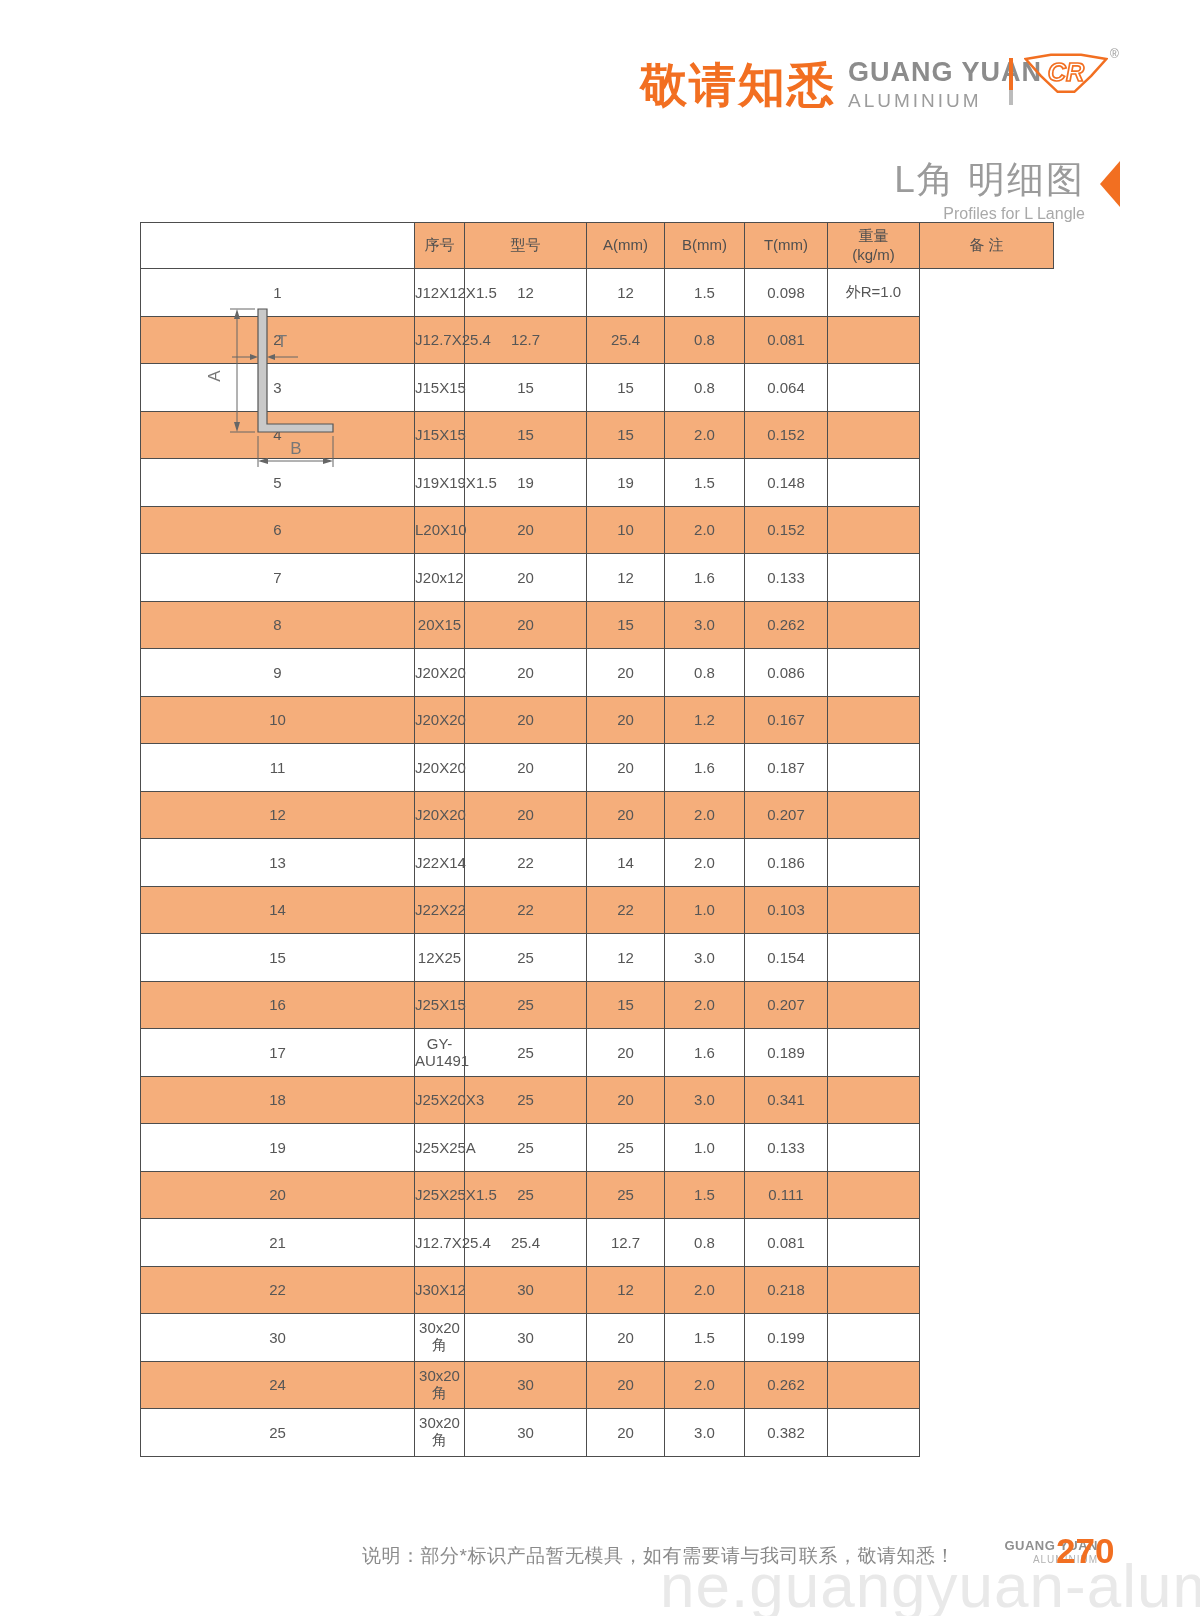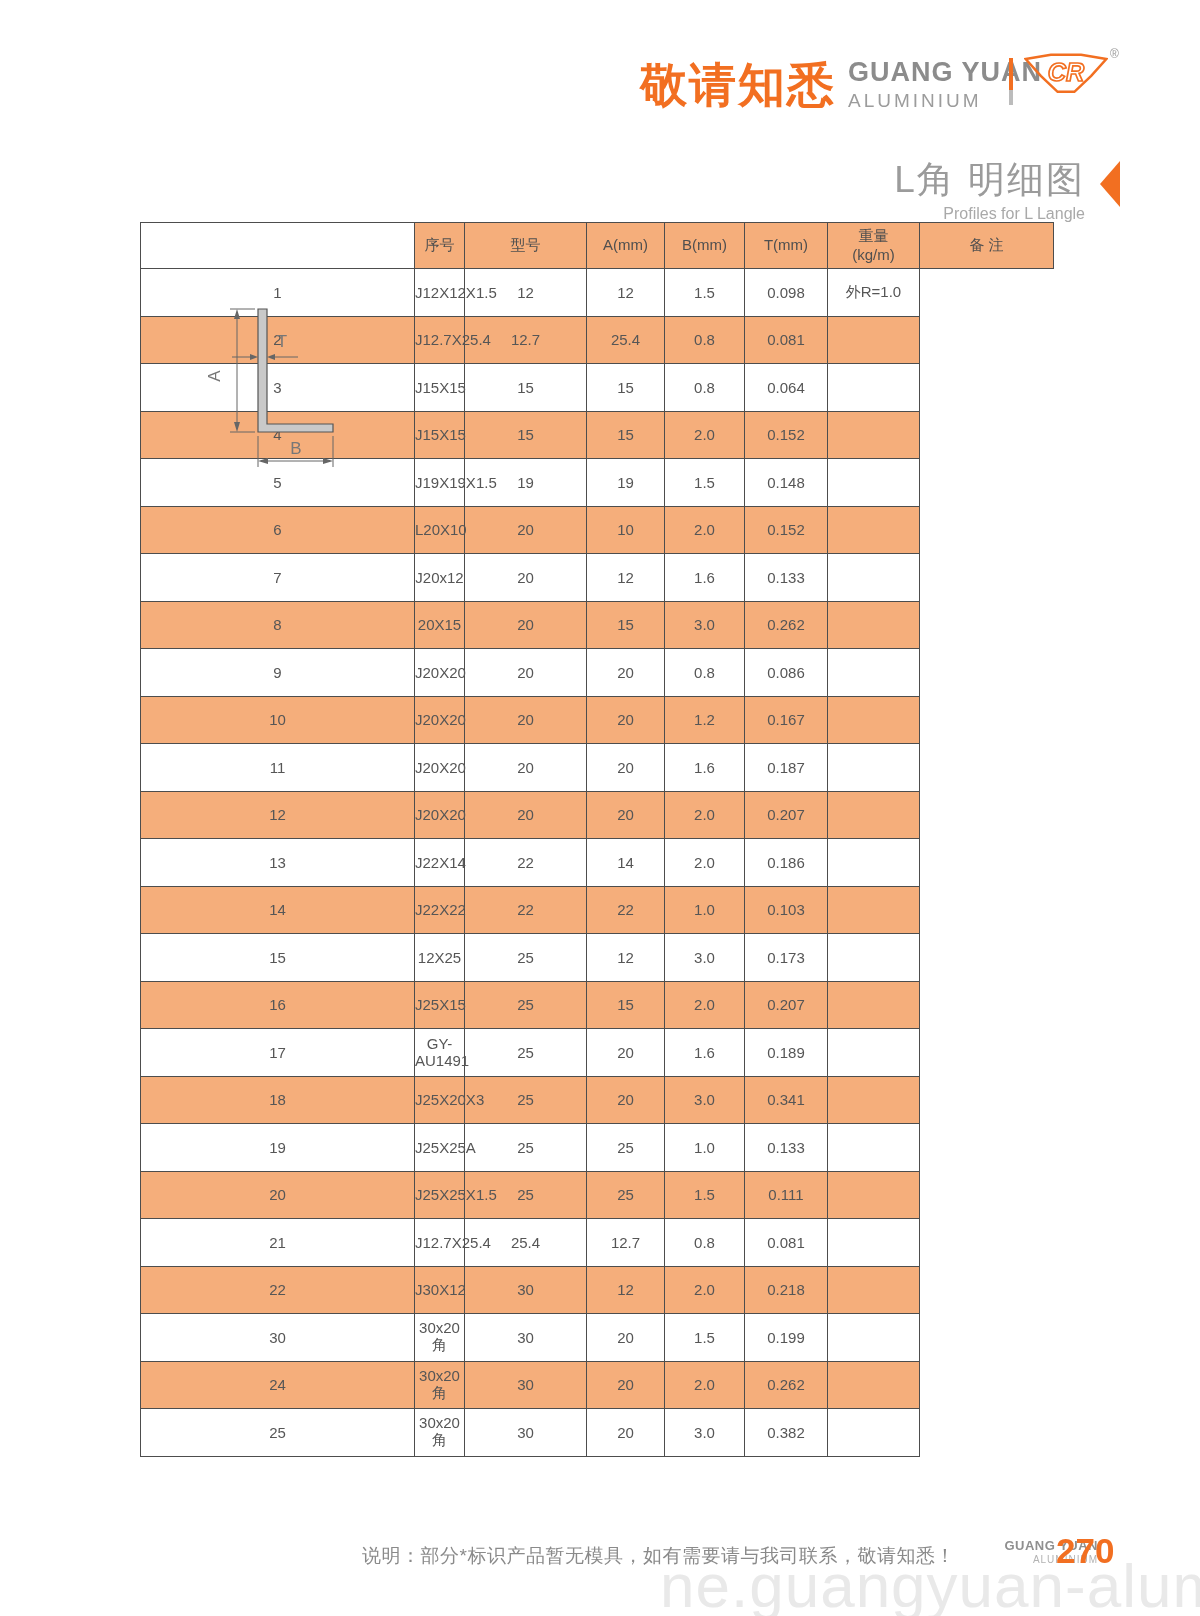--- a/index.html
+++ b/index.html
@@ -278,21 +278,21 @@
         <td>1.0</td>
         <td>0.103</td>
         <td></td>
       </tr>
       <tr>
         <td>15</td>
         <td>12X25</td>
         <td>25</td>
         <td>12</td>
         <td>3.0</td>
-        <td>0.173</td>
+        <td>0.154</td>
         <td></td>
       </tr>
       <tr class="alt">
         <td>16</td>
         <td>J25X15</td>
         <td>25</td>
         <td>15</td>
         <td>2.0</td>
         <td>0.207</td>
         <td></td>

